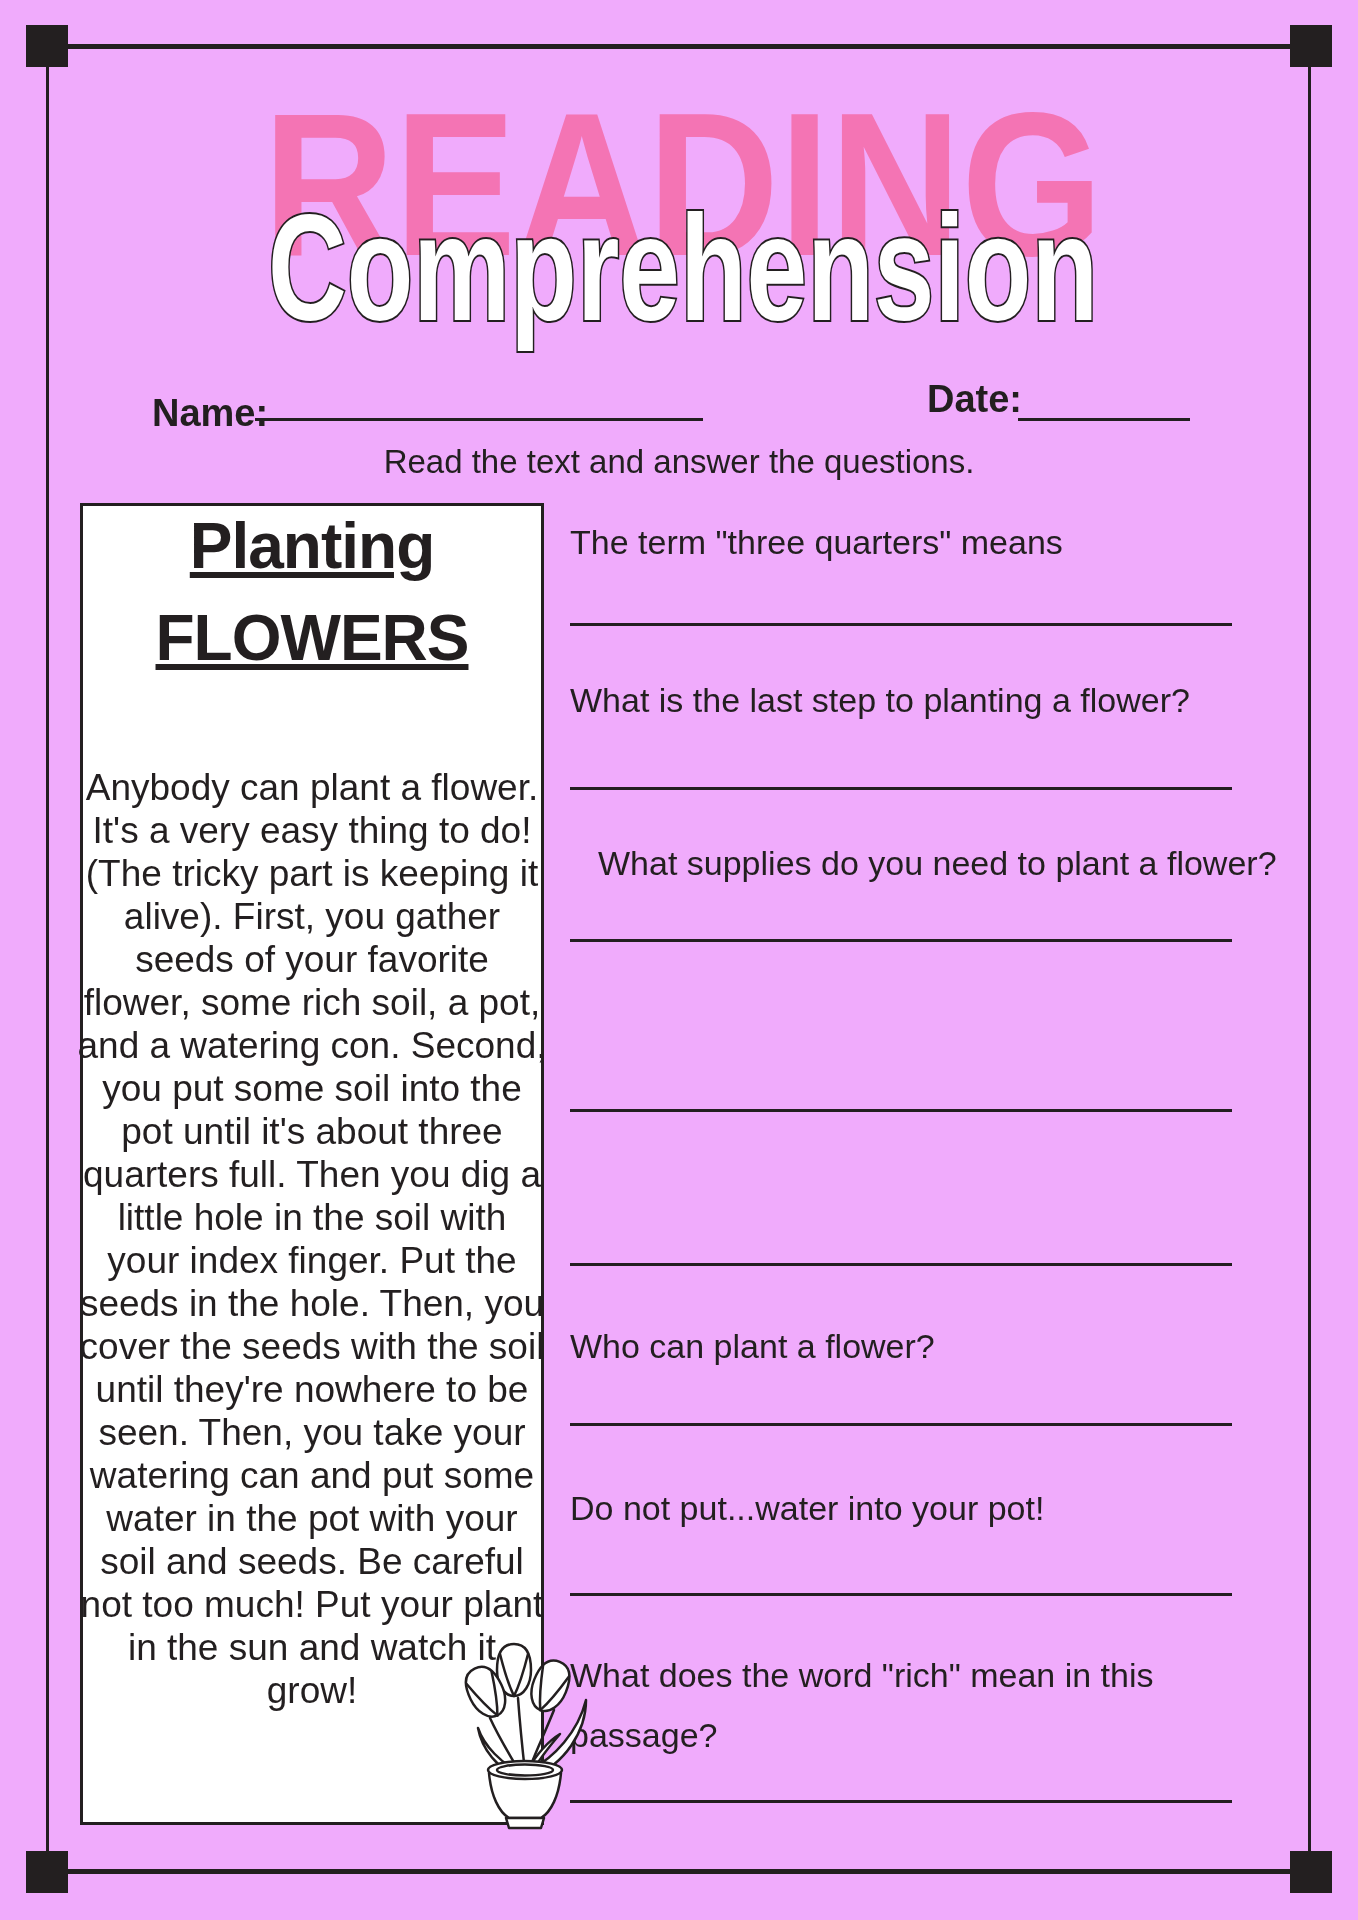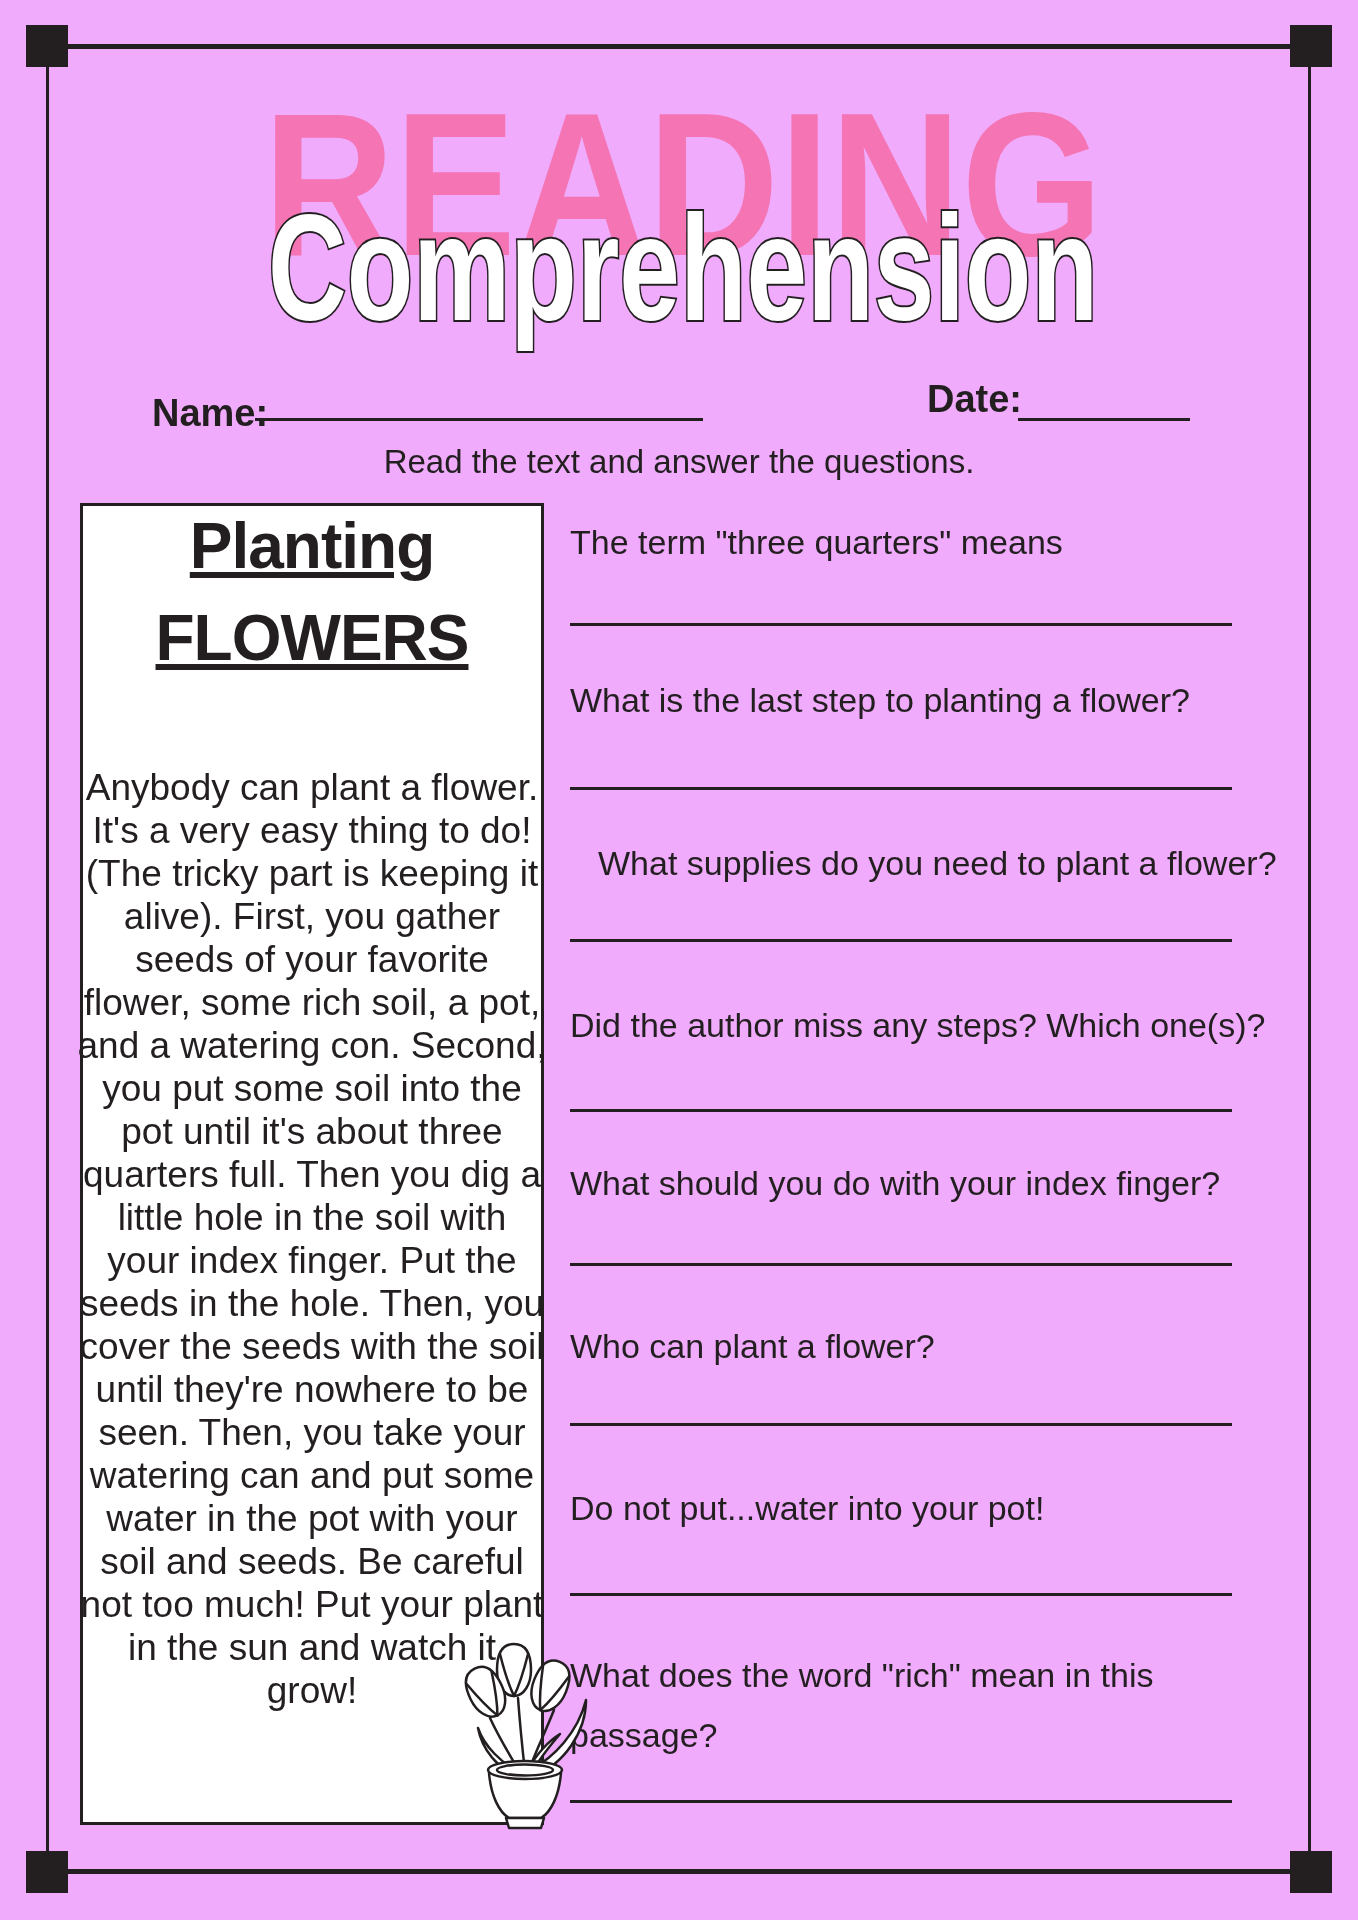--- a/index.html
+++ b/index.html
@@ -109,24 +109,22 @@
 
   <div class="q" style="top:512px;">The term "three quarters" means</div>
   <div class="answer-line" style="top:623px;"></div>
 
   <div class="q" style="top:670px;">What is the last step to planting a flower?</div>
   <div class="answer-line" style="top:787px;"></div>
 
   <div class="q" style="top:833px;margin-left:28px;">What supplies do you need to plant a flower?</div>
   <div class="answer-line" style="top:939px;"></div>
 
-  <div class="q" style="top:995px;">Did the author miss any steps? Which one(s)?</div>
   <div class="answer-line" style="top:1109px;"></div>
 
-  <div class="q" style="top:1153px;">What should you do with your index finger?</div>
   <div class="answer-line" style="top:1263px;"></div>
 
   <div class="q" style="top:1316px;">Who can plant a flower?</div>
   <div class="answer-line" style="top:1423px;"></div>
 
   <div class="q" style="top:1478px;">Do not put...water into your pot!</div>
   <div class="answer-line" style="top:1593px;"></div>
 
   <div class="q" style="top:1645px;">What does the word "rich" mean in this
 passage?</div>

